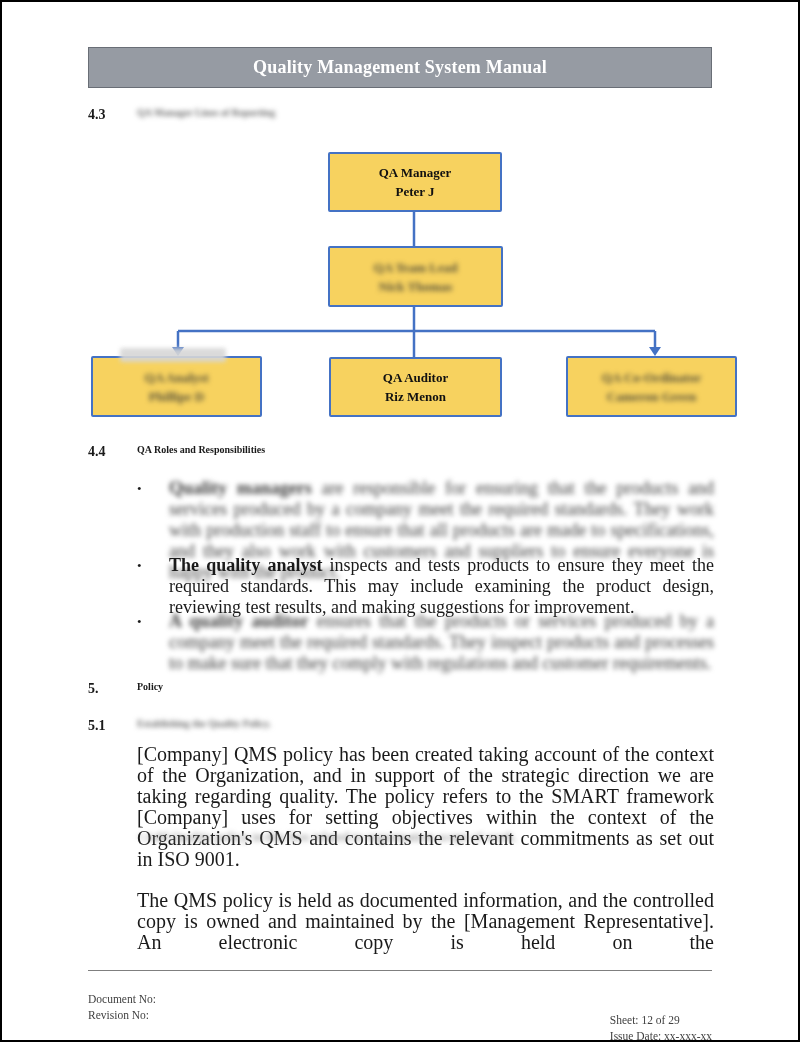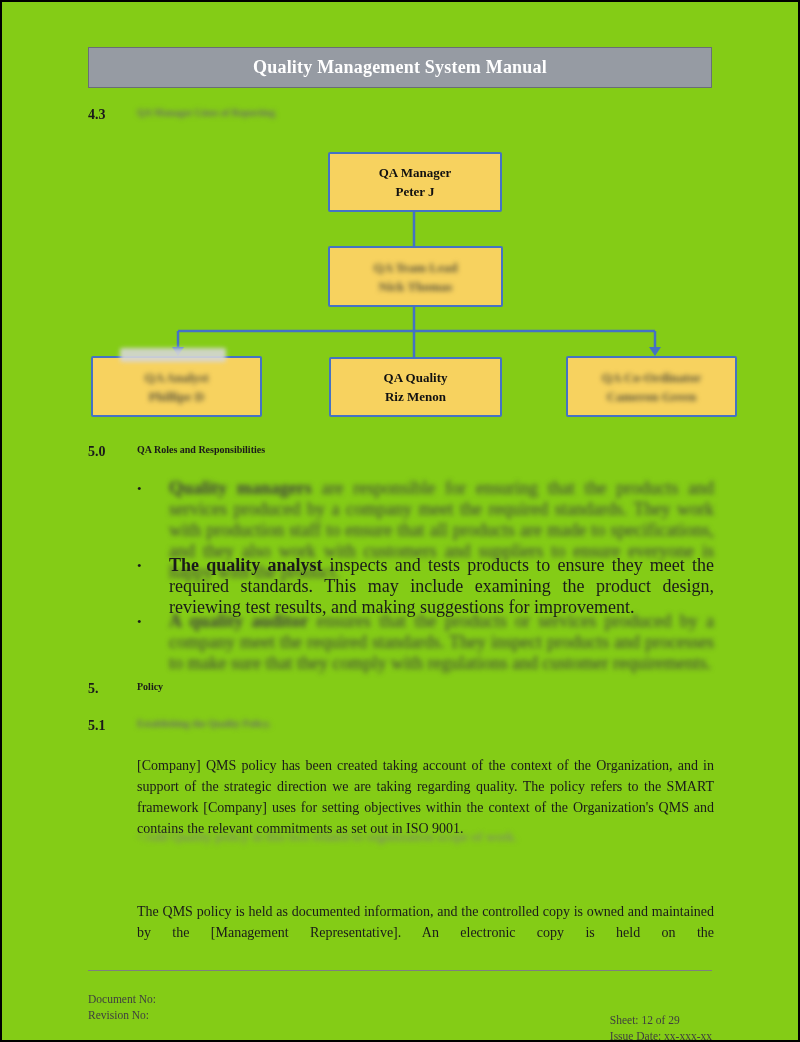--- a/index.html
+++ b/index.html
@@ -1,19 +1,19 @@
 <!DOCTYPE html>
 <html><head>
 <meta charset="utf-8">
 <style>
   html,body{margin:0;padding:0;background:#444;}
   .page{
     position:relative;
     width:800px;height:1042px;
-    background:#84cc16;
+    background:#ffffff;
     border:2px solid #000;
     box-sizing:border-box;
     font-family:"Liberation Serif", serif;
     color:#1a1a1a;
     overflow:hidden;
   }
   
   .band{
     position:absolute;left:86px;top:45px;width:624px;height:41px;
     background:#969BA3;border:1px solid #696E76;box-sizing:border-box;
@@ -43,21 +43,21 @@
     background:#d7d7d7;filter:blur(2px);opacity:.9;border-radius:2px;
   }
 
   
   .bullet{position:absolute;left:135px;width:577px;display:flex;}
   .bullet .dot{flex:0 0 32px;font-size:13px;line-height:21px;}
   .bullet .btxt{width:545px;font-size:18px;line-height:21px;text-align:justify;}
   .bullet .lead{font-weight:bold;}
 
   
-  .para{position:absolute;left:135px;width:577px;font-size:14px;line-height:21px;text-align:justify;margin-top:11px;}
+  .para{position:absolute;left:135px;width:577px;font-size:20px;line-height:21px;text-align:justify;}
   .para.fulljust{text-align-last:justify;}
   .note{position:absolute;left:135px;width:577px;font-size:13.5px;}
 
   
   .footer{
     position:absolute;left:86px;top:968px;width:624px;
     border-top:1.5px solid #7f7f7f;padding-top:20px;
     display:flex;justify-content:space-between;
     font-size:11.5px;line-height:16px;color:#3f3f3f;
   }
@@ -97,34 +97,34 @@
       <div class="blur-box">QA Team Lead</div>
       <div class="blur-box">Nick Thomas</div>
     </div>
 
     <div class="node" style="left:89px;top:354px;width:171px;height:61px;">
       <div class="blur-box">QA Analyst</div>
       <div class="blur-box">Phillipe D</div>
     </div>
 
     <div class="node" style="left:327px;top:355px;width:173px;height:60px;">
-      <div>QA Quality</div>
+      <div>QA Auditor</div>
       <div>Riz Menon</div>
     </div>
 
     <div class="node" style="left:564px;top:354px;width:171px;height:61px;">
       <div class="blur-box">QA Co-Ordinator</div>
       <div class="blur-box">Cameron Green</div>
     </div>
 
     <div class="smear"></div>
   </div>
 
   <div class="sect" style="top:442px;">
-    <span class="num">5.0</span>
+    <span class="num">4.4</span>
     <span class="stitle">QA Roles and Responsibilities</span>
   </div>
 
   <div class="bullet" style="top:476px;">
     <span class="dot">•</span>
     <span class="btxt blur-t"><span class="lead">Quality managers</span><span> are responsible for ensuring that the products and services produced by a company meet the required standards. They work with production staff to ensure that all products are made to specifications, and they also work with customers and suppliers to ensure everyone is happy with the product.</span></span>
   </div>
 
   <div class="bullet" style="top:553px;">
     <span class="dot">•</span>

